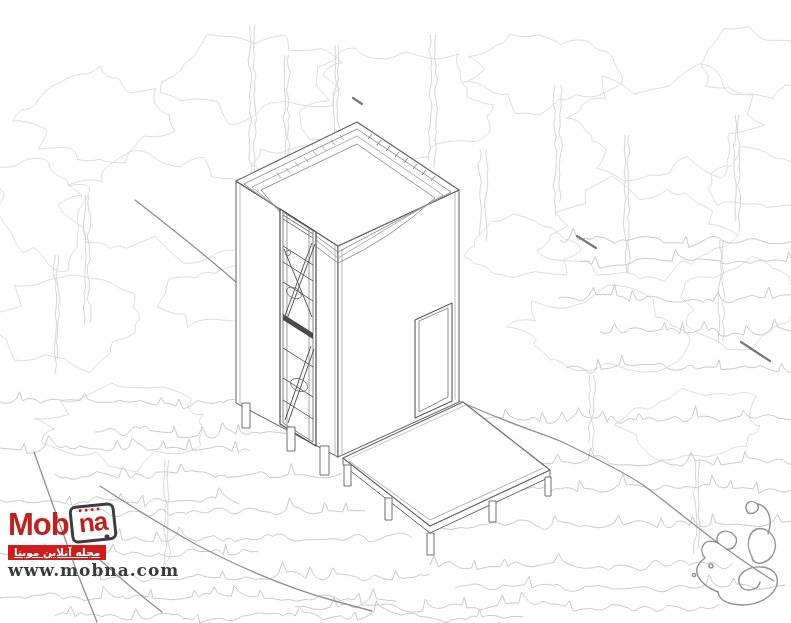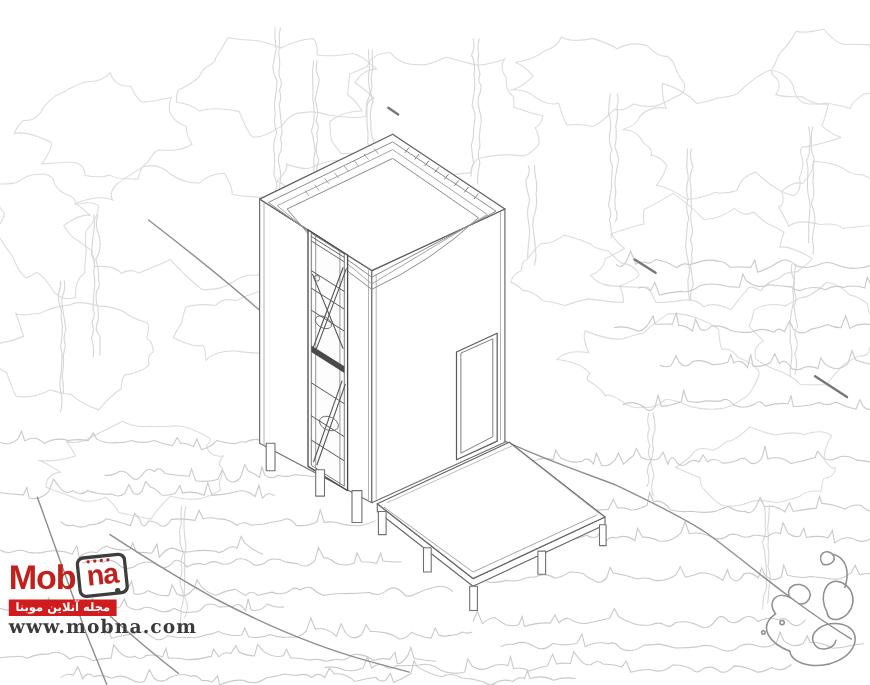--- a/index.html
+++ b/index.html
@@ -27,21 +27,21 @@
   }
   .brand-suffix{
     display:block;text-align:center;font-size:26px;font-weight:bold;color:#c2201d;line-height:31px;letter-spacing:-1px;
   }
   .home-btn{
     position:absolute;bottom:-2px;right:5px;width:5px;height:5px;border-radius:50%;background:#3d3d3d;
   }
   .banner{
     margin-top:-5px;display:inline-block;background:#d01c1c;color:#ffffff;
     font-family:"DejaVu Sans", sans-serif;font-size:10.5px;font-weight:bold;
-    padding:1px 6px 2px 6px;white-space:nowrap;
+    padding:1px 6px 2px 6px;white-space:nowrap;text-decoration:underline;
   }
   .url{
     margin-top:0;font-family:"DejaVu Serif", serif;font-weight:bold;font-size:17px;
     letter-spacing:1px;color:#3a3a3a;white-space:nowrap;
   }
 </style>
 </head>
 <body>
 
 <div id="canvas">

